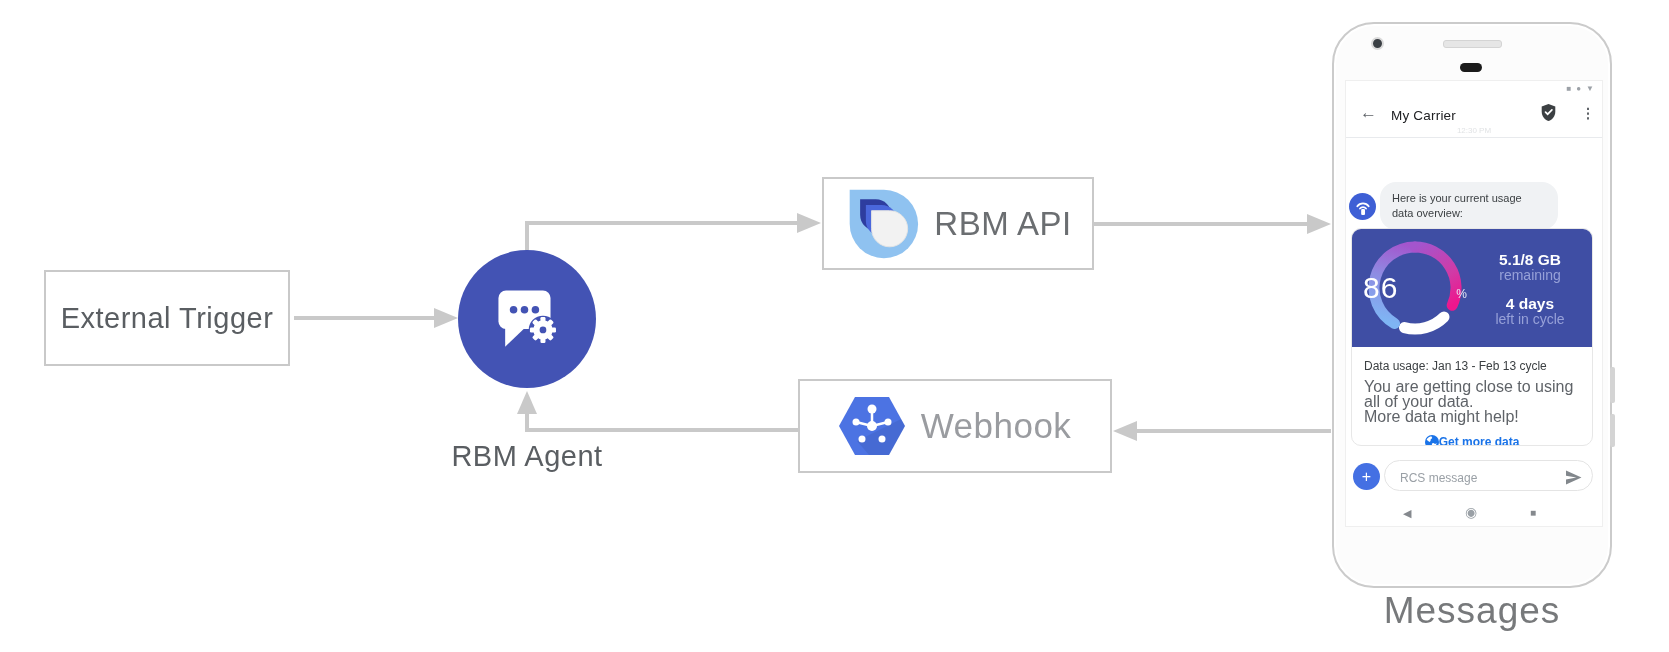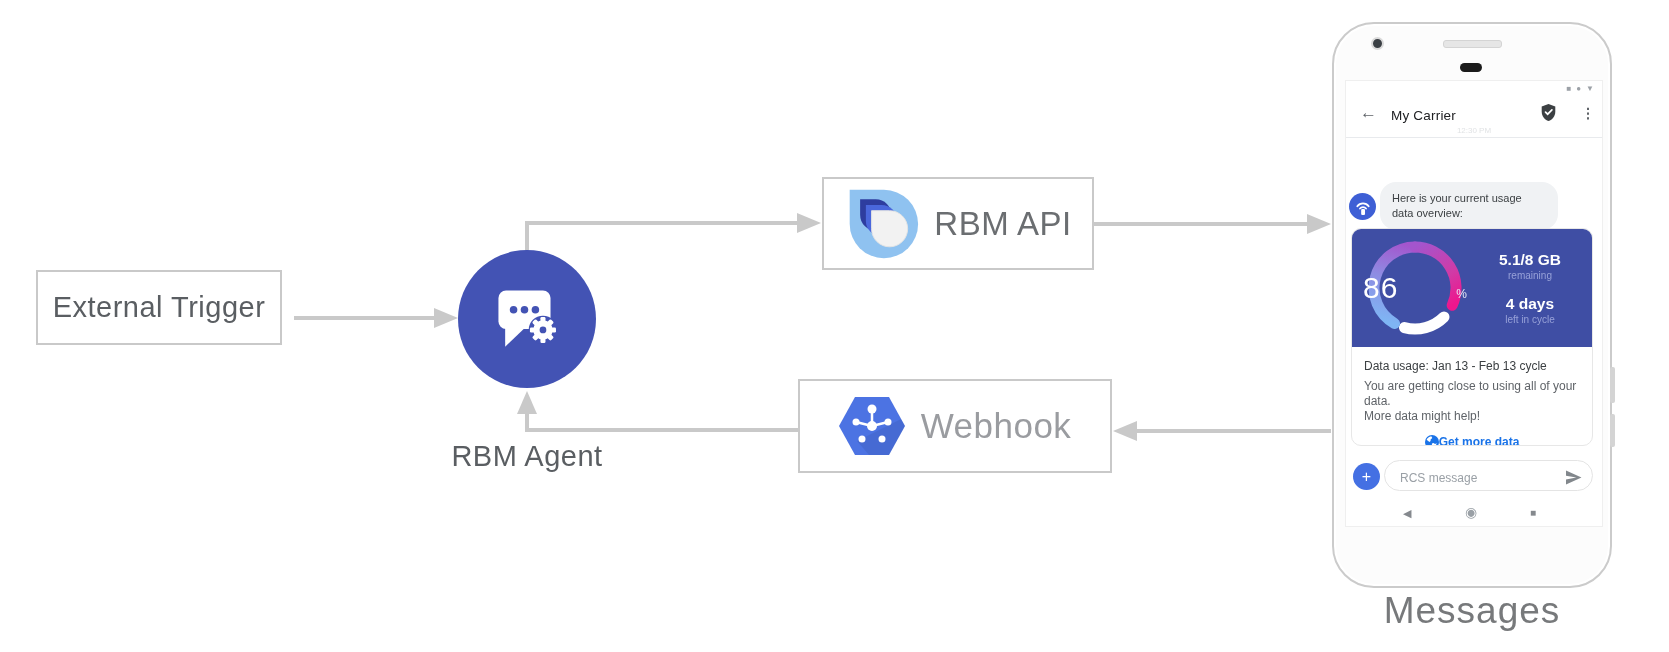--- a/index.html
+++ b/index.html
@@ -3,21 +3,21 @@
 <meta charset="utf-8">
 <style>
   html,body{margin:0;padding:0;background:#fff;}
   #canvas{position:relative;width:1669px;height:652px;background:#fff;overflow:hidden;
           font-family:"Liberation Sans",sans-serif;}
   #connectors{position:absolute;left:0;top:0;z-index:1;}
 
   
   .node-box{position:absolute;background:#fff;border:2px solid #C9C9C9;display:flex;
             align-items:center;justify-content:center;z-index:2;box-sizing:border-box;}
-  #ext-box{left:36px;top:270px;width:246px;height:75px;}
+  #ext-box{left:44px;top:270px;width:246px;height:96px;}
   #ext-box .node-label{font-size:29px;color:#5A5E62;font-weight:300;letter-spacing:.5px;}
   #api-box{left:822px;top:177px;width:272px;height:93px;gap:14px;}
   #api-box .node-label{font-size:33px;color:#6B6E71;font-weight:300;letter-spacing:.5px;}
   #webhook-box{left:798px;top:379px;width:314px;height:94px;gap:16px;}
   #webhook-box .node-label{font-size:35px;color:#9A9CA0;font-weight:300;letter-spacing:.5px;}
 
   #agent-circle{position:absolute;left:458px;top:250px;width:138px;height:138px;border-radius:50%;
                 background:#4353B4;display:flex;align-items:center;justify-content:center;z-index:2;}
   #agent-label{position:absolute;left:427px;top:440px;width:200px;text-align:center;
                font-size:29px;color:#5A5E62;font-weight:300;z-index:2;letter-spacing:.5px;}
@@ -57,25 +57,25 @@
              border-radius:10px;background:#fff;overflow:hidden;box-sizing:border-box;}
   #card-hero{position:relative;width:100%;height:118px;background:#3F4EA4;}
   #gauge-wrap{position:absolute;left:11px;top:7px;width:104px;height:104px;}
   #gauge-text{position:absolute;left:0;top:0;width:104px;height:104px;display:flex;
               align-items:center;justify-content:space-between;color:#fff;}
   #gauge-text .pct{font-size:30px;font-weight:300;letter-spacing:1px;}
   #gauge-text .sym{font-size:12px;margin-top:12px;color:#E8EAF6;}
   #hero-stats{position:absolute;left:120px;top:0;width:116px;height:118px;display:flex;
               flex-direction:column;align-items:center;justify-content:center;text-align:center;}
   .stat-value{font-size:15.5px;font-weight:bold;color:#fff;line-height:18px;}
-  .stat-caption{font-size:10px;color:#97A1D8;line-height:13px;}
+  .stat-caption{font-size:14px;color:#97A1D8;line-height:13px;}
   .stat-block+.stat-block{margin-top:13px;}
   #card-body{padding:12px 12px 8px 12px;}
   #card-title{font-size:12px;font-weight:normal;color:#3C4043;margin-bottom:6px;}
-  .card-text{font-size:12px;color:#5F6368;line-height:15px;}
+  .card-text{font-size:16px;color:#5F6368;line-height:15px;}
   #card-action{margin-top:11px;display:flex;align-items:center;justify-content:center;gap:0;cursor:pointer;}
   #card-action span{font-size:12px;font-weight:bold;color:#1A73E8;}
 
   #plus-btn{position:absolute;left:7px;top:382px;width:27px;height:27px;border-radius:50%;background:#4470E3;
             color:#fff;font-size:16px;line-height:27px;text-align:center;cursor:pointer;}
   #composer-pill{position:absolute;left:38px;top:379px;width:209px;height:31px;border:1.5px solid #E4E4E4;
                  border-radius:16px;background:#fff;box-sizing:border-box;display:flex;align-items:center;
                  padding:4px 10px 0 13px;}
   #composer-input{flex:1;border:none;outline:none;font-size:12px;color:#5F6368;background:transparent;
                   font-family:"Liberation Sans",sans-serif;}

